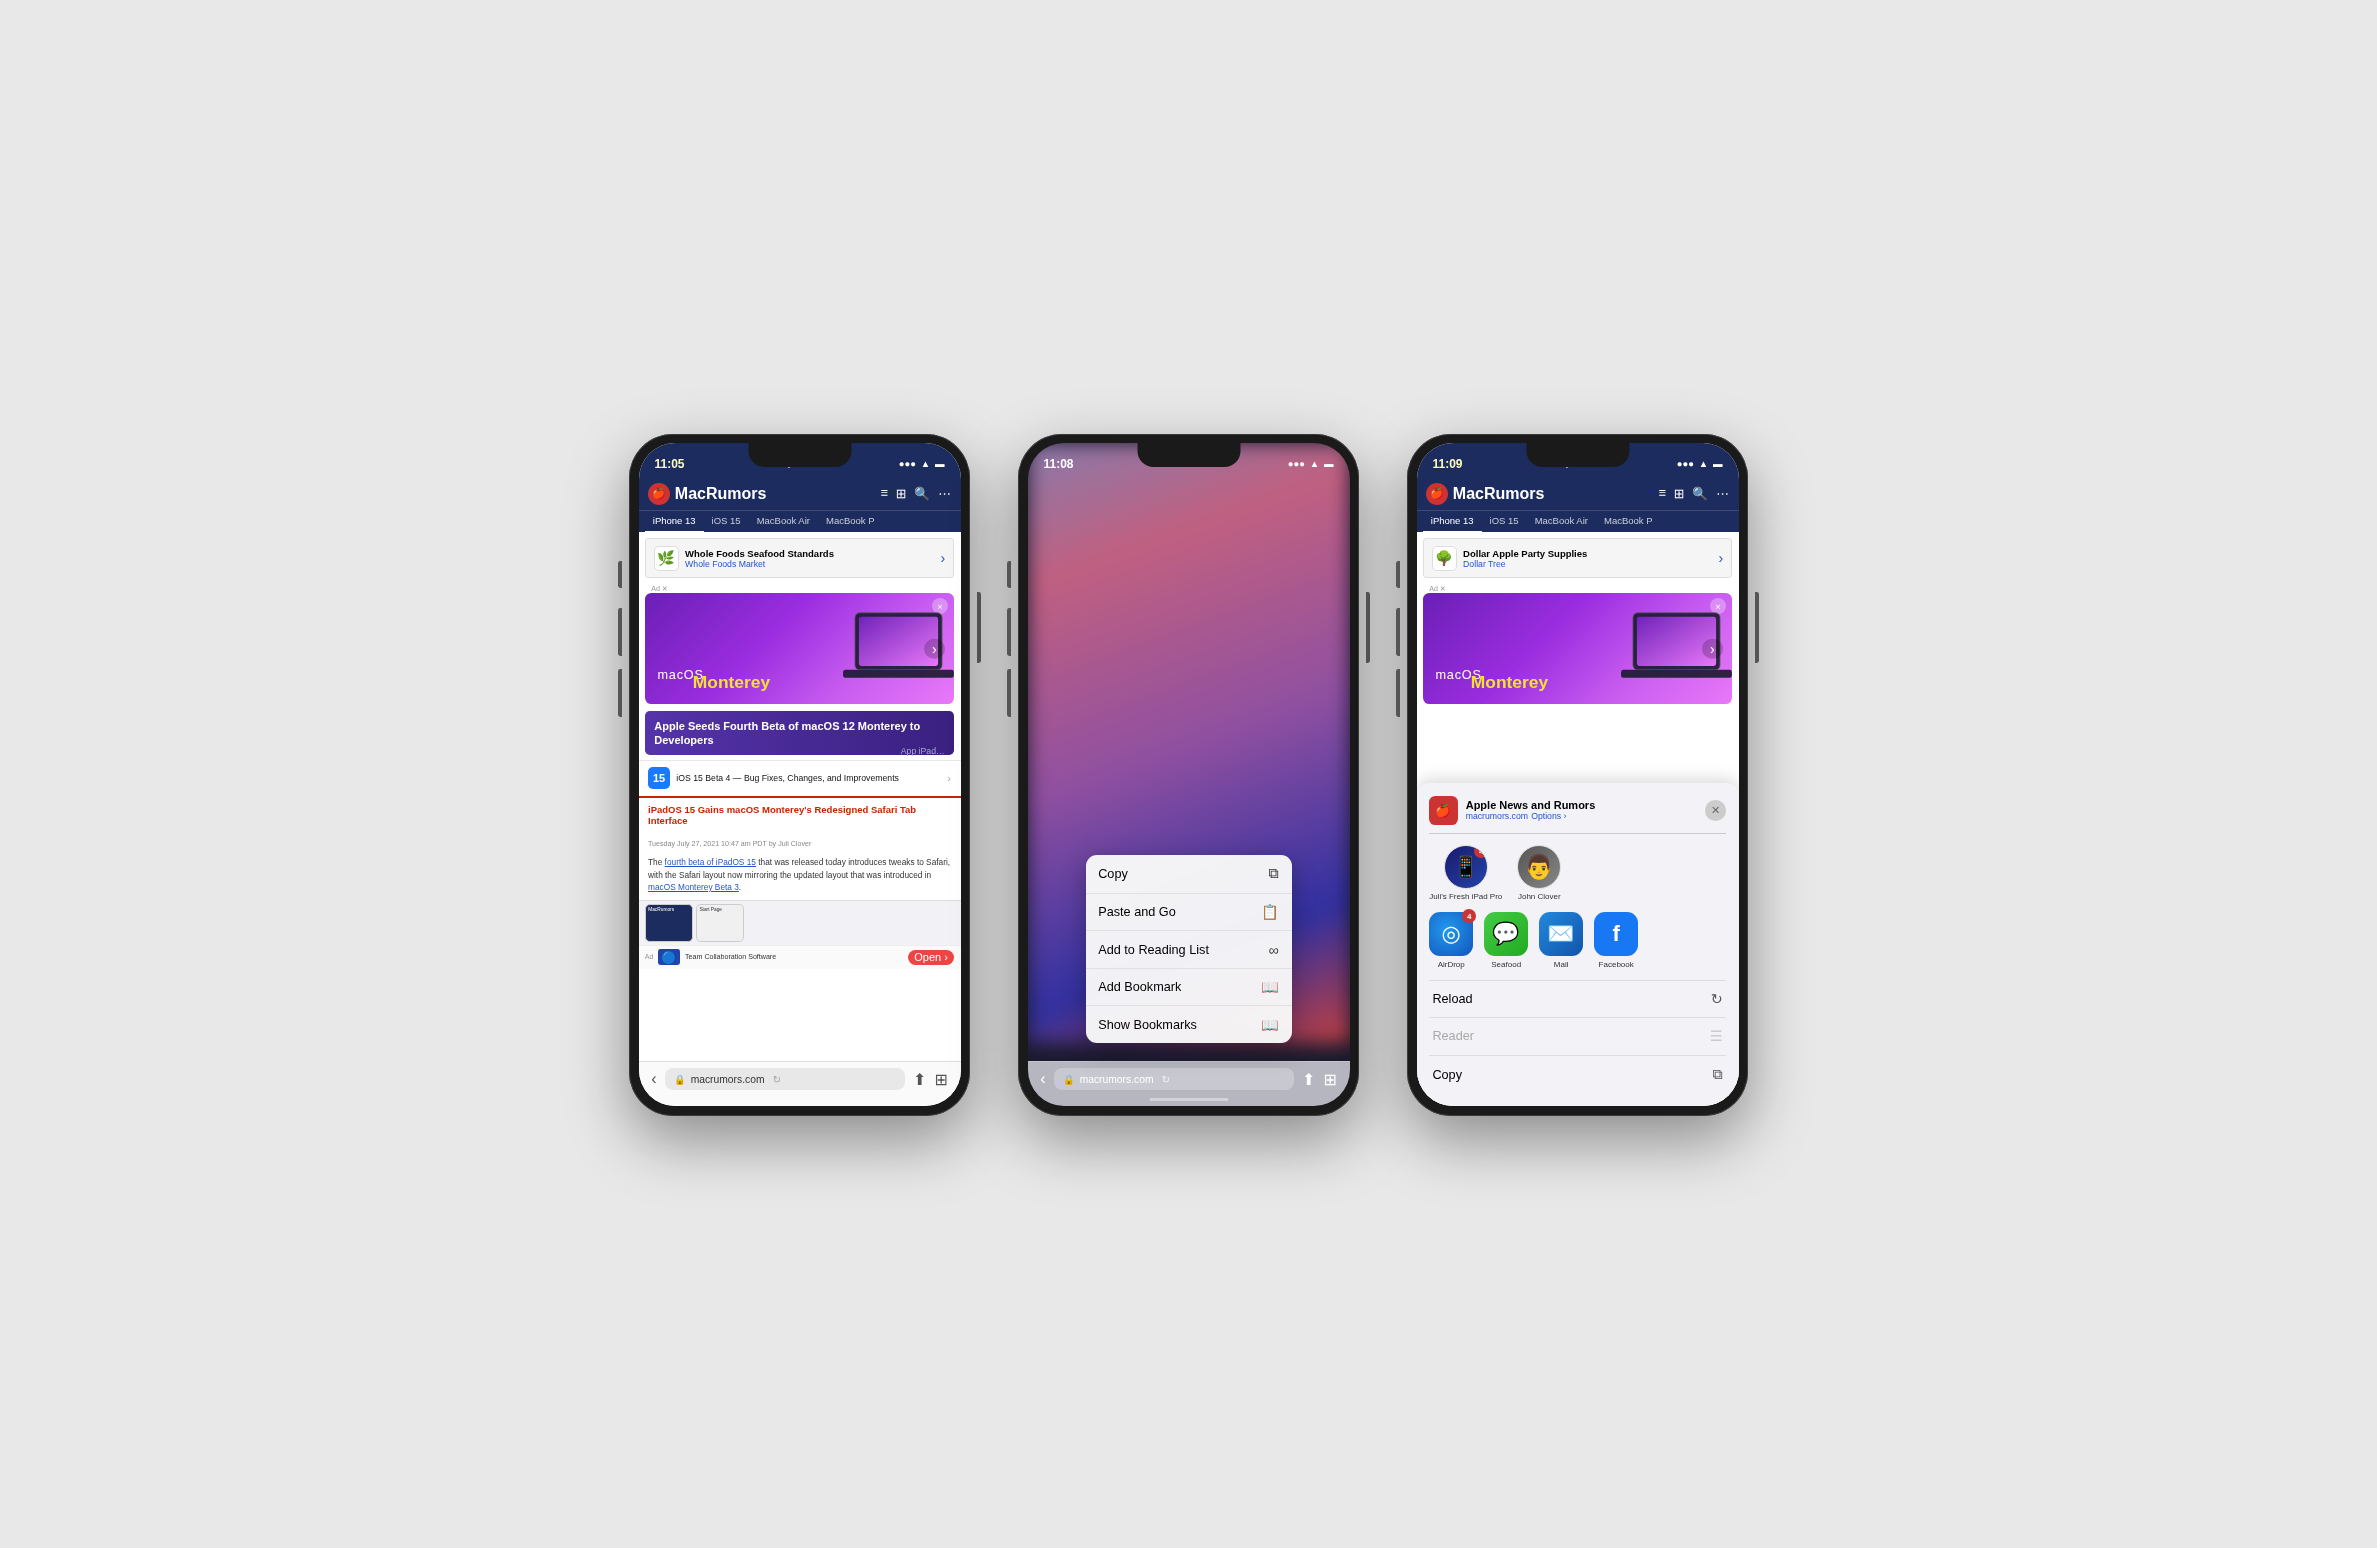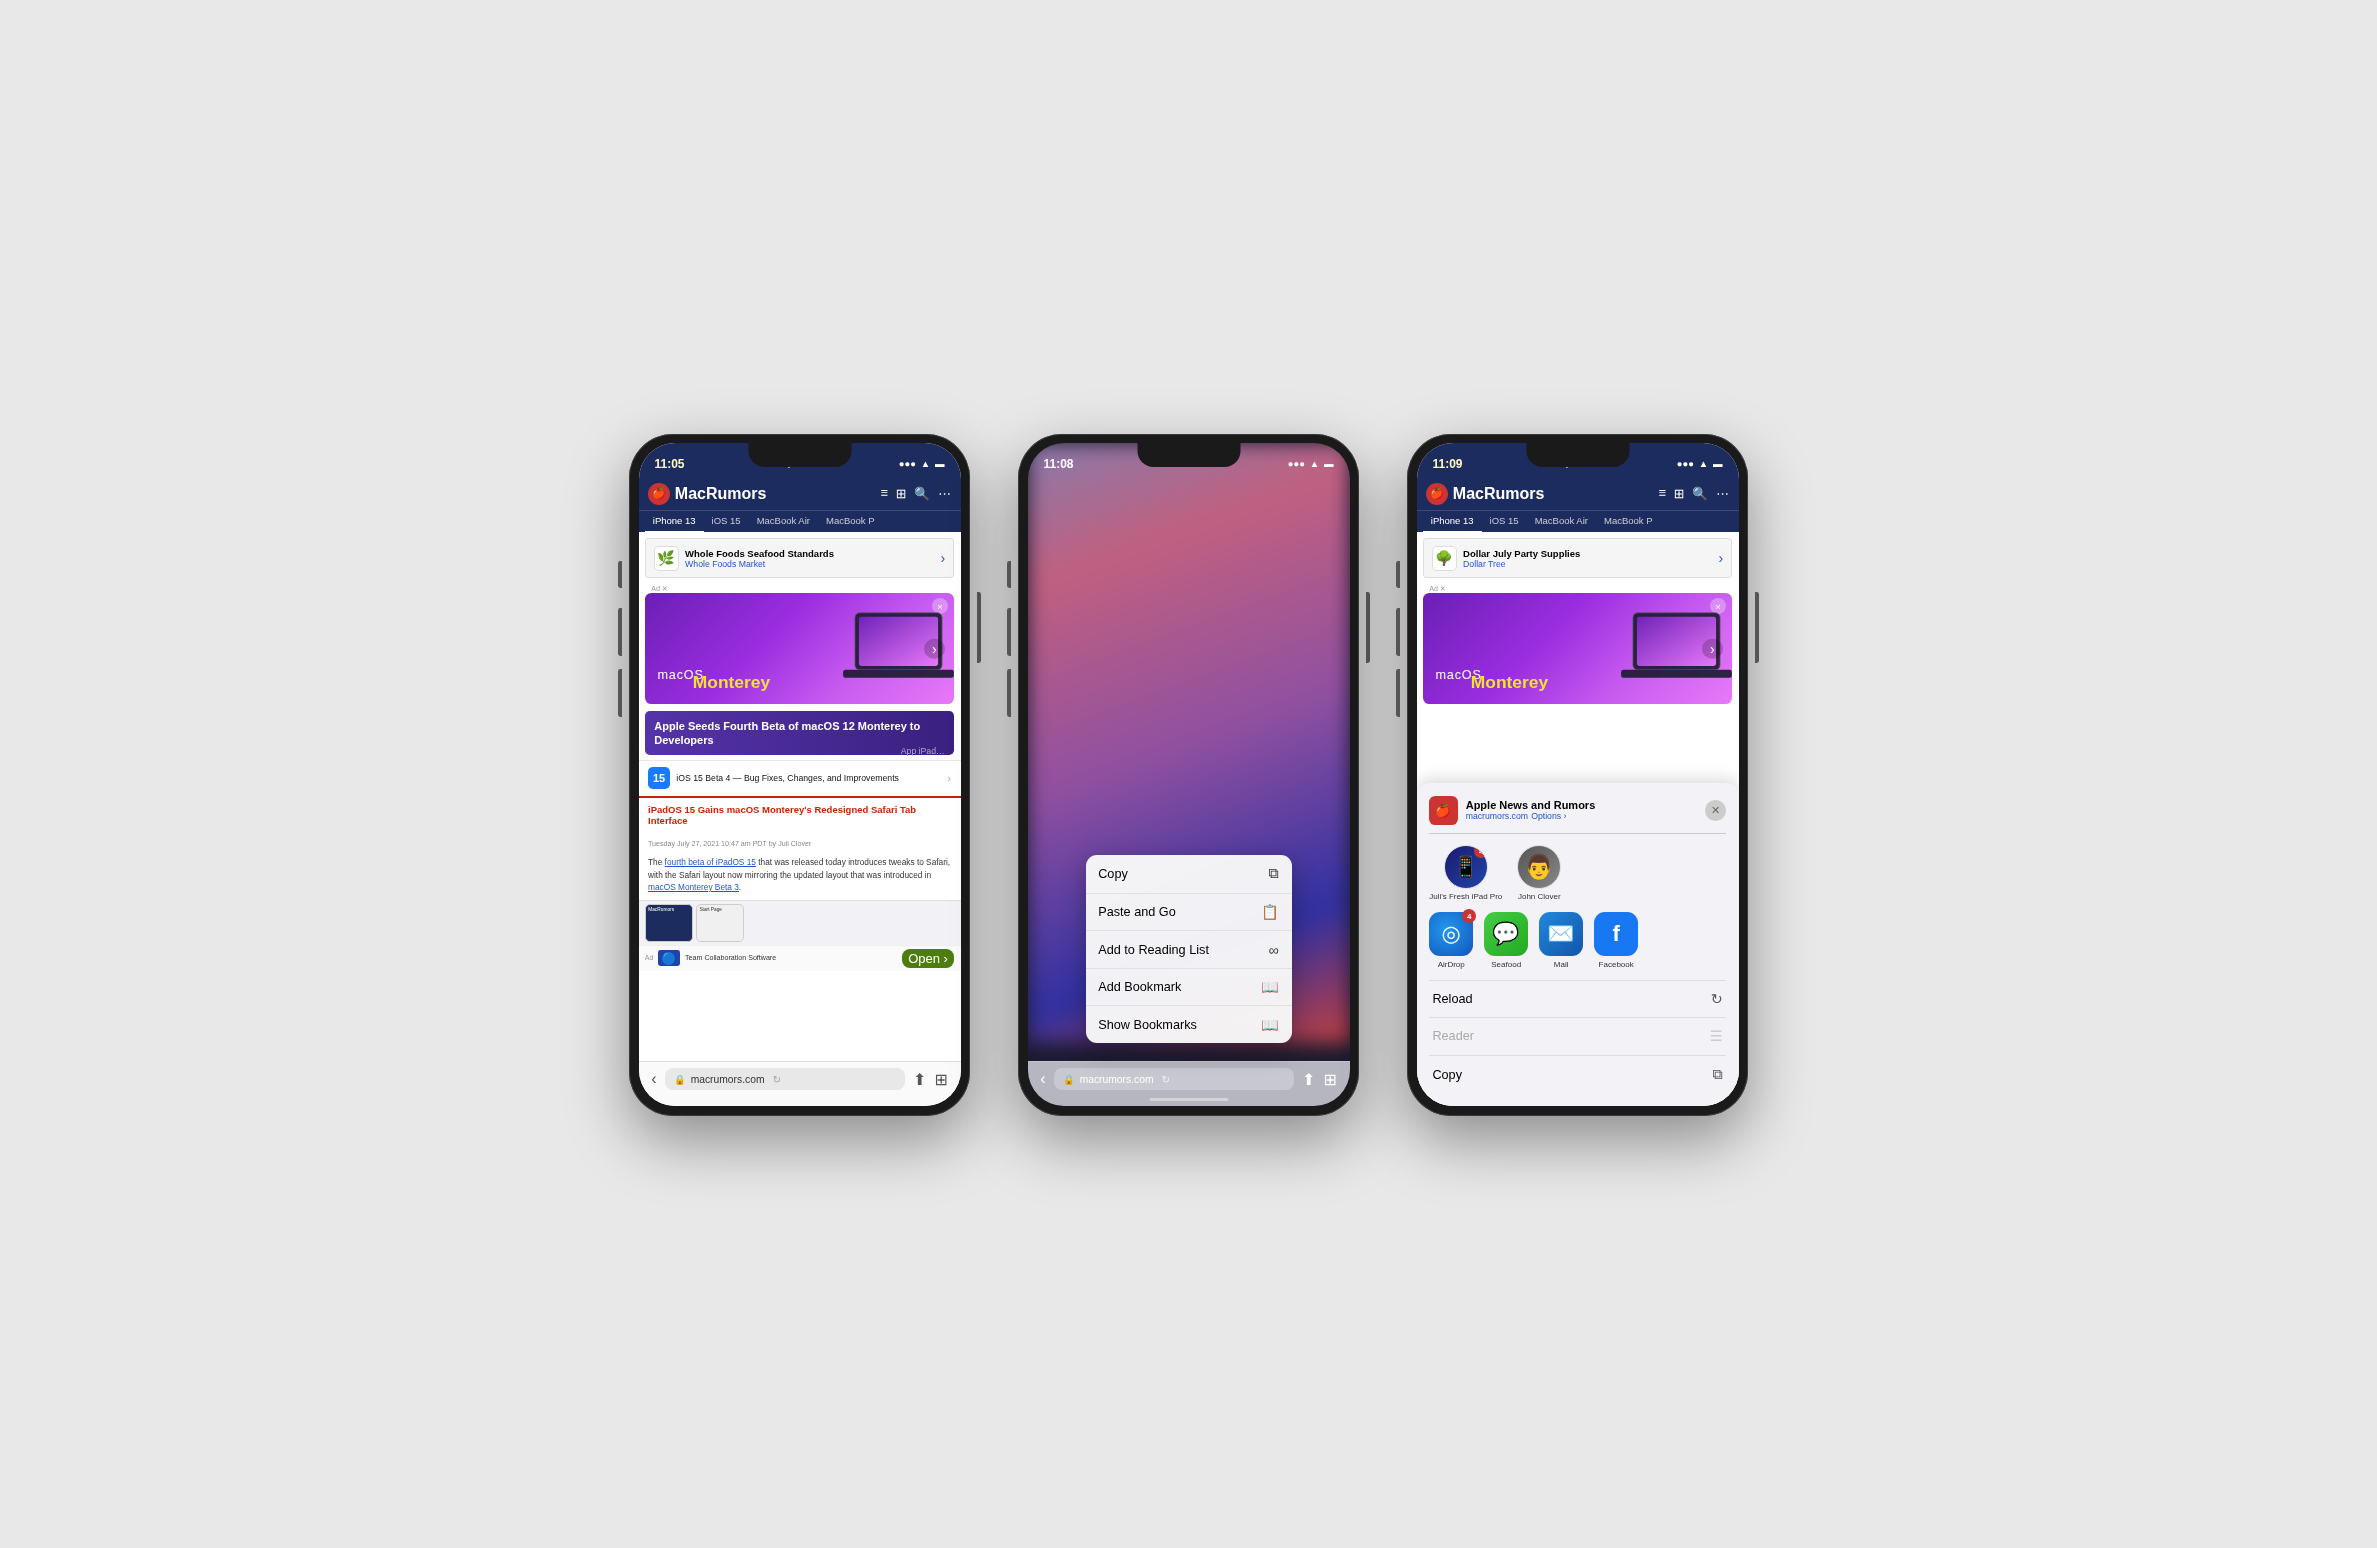--- a/index.html
+++ b/index.html
@@ -516,23 +516,23 @@
       height: 16px;
       background: #2244aa;
       border-radius: 2.4px;
       font-size: 12.7px;
       display: flex;
       align-items: center;
       justify-content: center;
     }
     .open-btn {
       margin-left: auto;
-      background: #4d7c0f;
+      background: #ef4444;
       color: #fff;
-      font-size: 13px;
+      font-size: 11px;
       padding: 1.6px 6.3px;
       border-radius: 8px;
     }
   </style>
 </head>
 <body>
 
 <div class="phone">
   <div class="btn-left-top"></div>
   <div class="btn-left-mid1"></div>
@@ -740,21 +740,21 @@
     <div class="nav-tabs">
       <div class="nav-tab active">iPhone 13</div>
       <div class="nav-tab">iOS 15</div>
       <div class="nav-tab">MacBook Air</div>
       <div class="nav-tab">MacBook P</div>
     </div>
 
     <div class="ad-banner">
       <div class="ad-logo dt">🌳</div>
       <div>
-        <div class="ad-text-title">Dollar July Party Supplies</div>
+        <div class="ad-text-title">Dollar Apple Party Supplies</div>
         <div class="ad-text-sub">Dollar Tree</div>
       </div>
       <div class="ad-arrow">›</div>
     </div>
     <span class="ad-close" style="padding-left:12.7px;font-size:7.1px;color:#999">Ad ✕</span>
 
     <div class="hero-banner">
       <div class="hero-close">×</div>
       <svg width="111" height="95" viewBox="0 0 140 120" style="position:absolute;right:0;top:4px;opacity:0.9">
         <rect x="15" y="20" width="110" height="72" rx="6" fill="#1a1a2e" stroke="#555" stroke-width="1"></rect>

